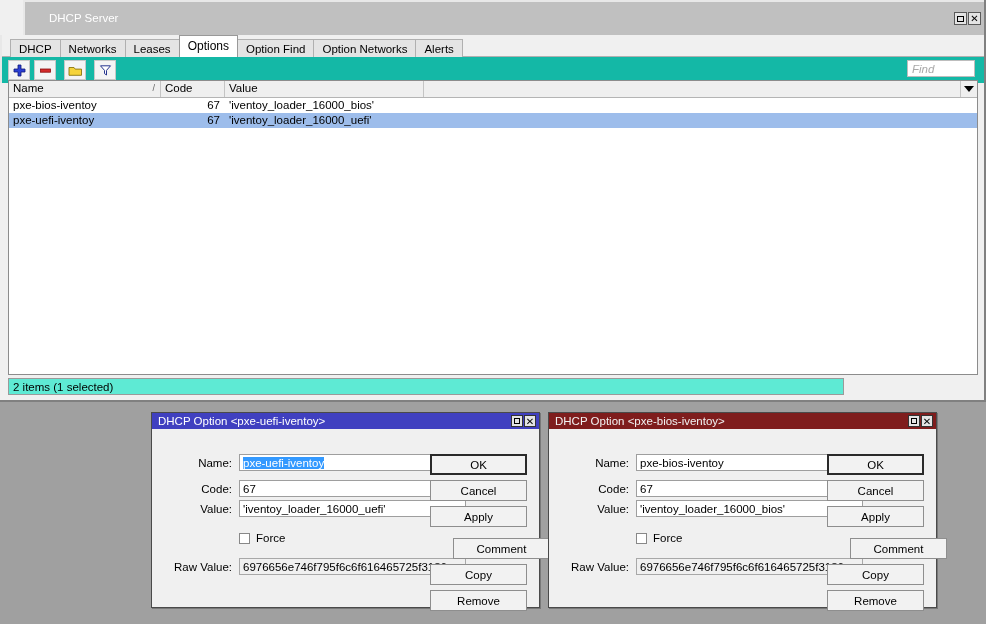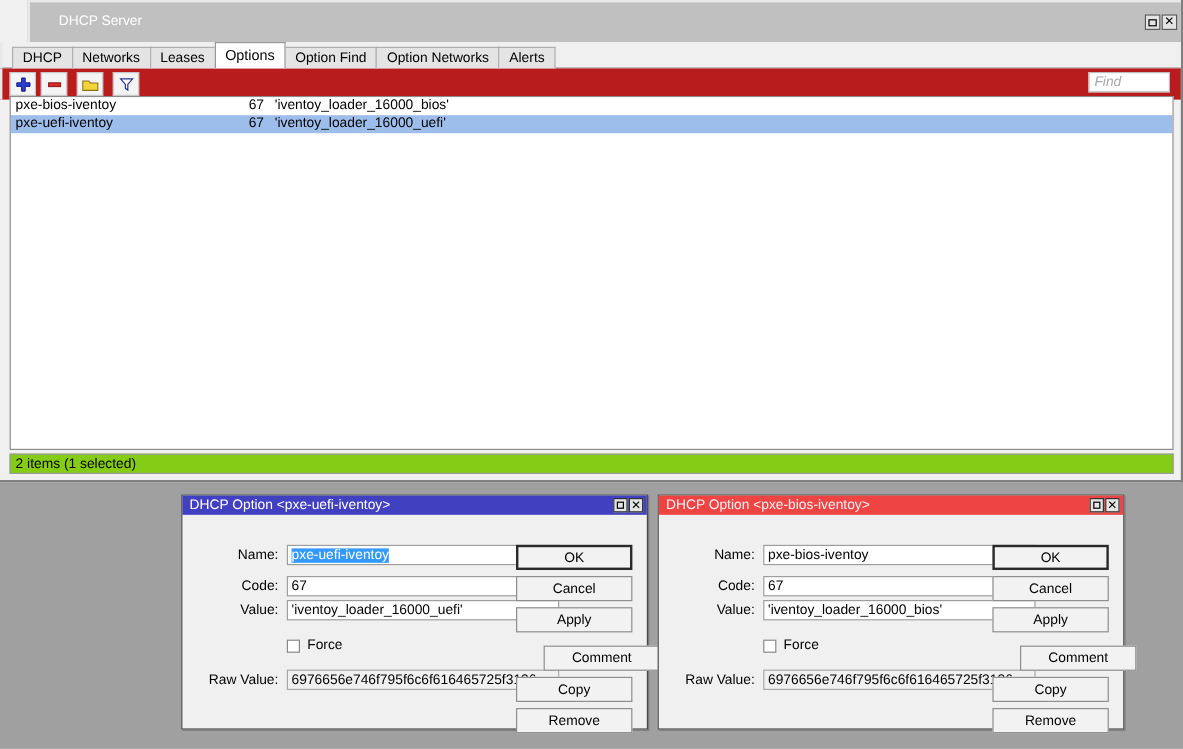--- a/index.html
+++ b/index.html
@@ -109,21 +109,21 @@
     line-height: 21px;
     background: #ffffff;
     border-color: #999;
     z-index: 3;
     font-size: 12px;
   }
 
   
   .toolbar {
     height: 26px;
-    background: #b91c1c;
+    background: #14b8a6;
     display: flex;
     align-items: center;
     padding: 0 6px;
     border-left: 2px solid #e8e8e8;
     box-sizing: border-box;
     position: relative;
   }
   .tbtn {
     width: 22px;
     height: 20px;
@@ -230,23 +230,23 @@
     white-space: nowrap;
   }
   .td-name  { width: 152px; }
   .td-code  { width: 64px; text-align: right; padding-right: 5px; padding-left:0; }
   .td-value { width: 199px; }
 
   .statusbar {
     position: absolute;
     left: 8px;
     top: 378px;
-    width: 970px;
+    width: 836px;
     height: 17px;
-    background: #84cc16;
+    background: #5eead4;
     border: 1px solid #9a9a9a;
     box-sizing: border-box;
     display: flex;
     align-items: center;
     padding-left: 4px;
     font-size: 11.5px;
   }
 
   
   .dialog {
@@ -260,21 +260,21 @@
   #dlg-bios { left: 548px; top: 412px; width: 389px; height: 196px; }
 
   .dlg-title {
     height: 16px;
     display: flex;
     align-items: center;
     padding-left: 6px;
     box-sizing: border-box;
   }
   .dlg-title.active   { background: #4040c0; gap: 36px; }
-  .dlg-title.inactive { background: #ef4444; }
+  .dlg-title.inactive { background: #7f1d1d; }
   .dlg-title-text {
     flex: 1;
     font-size: 11.5px;
     line-height: 16px;
     white-space: nowrap;
   }
   .dlg-title.active .dlg-title-text   { color: #ffffff; }
   .dlg-title.inactive .dlg-title-text { color: #f2f2f2; }
   .dlg-wbtns { display: flex; gap: 1px; padding-right: 3px; }
   .dlg-wbtn {
@@ -412,20 +412,32 @@
       <svg width="13" height="13" viewBox="0 0 13 13">
         <path d="M1.5 1.8 h10 l-4 4.6 v4.6 l-2 -1.4 v-3.2 z" fill="#ffffff" stroke="#26358f" stroke-width="1"></path>
       </svg>
     </div>
     <div class="find-box">
       <span>Find</span>
     </div>
   </div>
 
   <div class="table-wrap">
+    <div class="thead">
+      <div class="th th-name">
+        <span>Name</span>
+        <span class="sortmark">/</span>
+      </div>
+      <div class="th th-code">Code</div>
+      <div class="th th-value">Value</div>
+      <div class="th th-rest"></div>
+      <div class="hdr-drop">
+        <span class="arrow"></span>
+      </div>
+    </div>
 
     <div class="trow">
       <div class="td td-name">pxe-bios-iventoy</div>
       <div class="td td-code">67</div>
       <div class="td td-value">'iventoy_loader_16000_bios'</div>
     </div>
     <div class="trow selected">
       <div class="td td-name">pxe-uefi-iventoy</div>
       <div class="td td-code">67</div>
       <div class="td td-value">'iventoy_loader_16000_uefi'</div>

